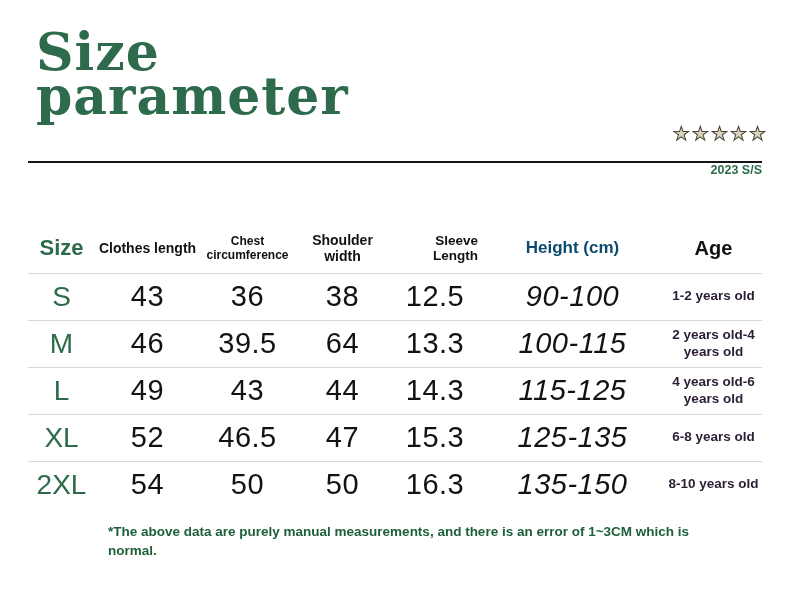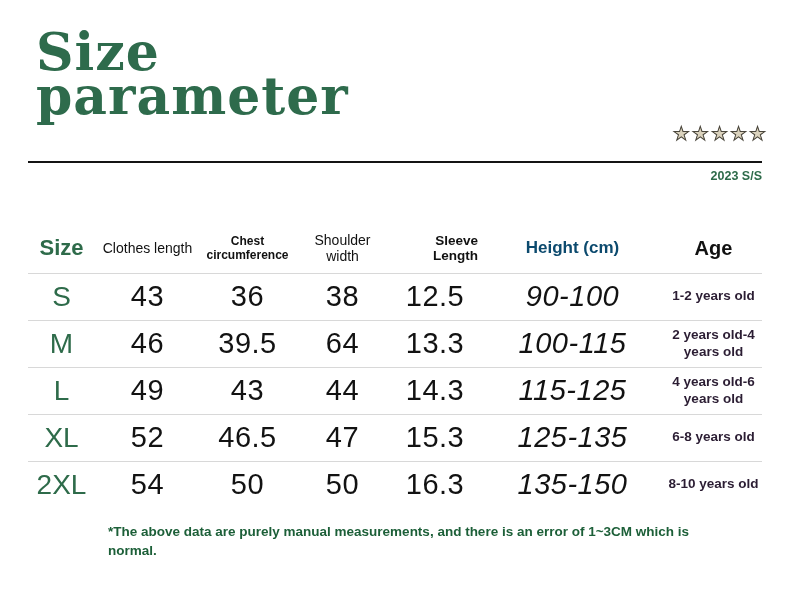--- a/index.html
+++ b/index.html
@@ -32,21 +32,21 @@
   }
 
   
   .divider {
     position: absolute; left: 28px; right: 28px; top: 161px;
     height: 2px; background: #141414;
   }
 
   
   .season {
-    position: absolute; right: 28px; top: 169px;
+    position: absolute; right: 28px; top: 163px;
     color: #2E6B4A; font-weight: bold; font-size: 12.5px;
   }
 
   
   .size-table {
     position: absolute; left: 28px; top: 224px; width: 734px;
     border-collapse: collapse; table-layout: fixed;
   }
   .size-table col.c1 { width: 67px; }
   .size-table col.c2 { width: 105px; }
@@ -60,21 +60,21 @@
     text-align: center; vertical-align: middle; padding: 0 2px;
   }
   .size-table thead tr { height: 49px; }
   .size-table tbody tr { height: 47px; }
   .size-table thead tr,
   .size-table tbody tr:not(:last-child) {
     border-bottom: 1px solid #D8D8D8;
   }
 
   th.h-size   { color: #2E6B4A; font-size: 22px; font-weight: bold; }
-  th.h-std    { color: #111111; font-size: 14px; font-weight: normal; line-height: 1.15; }
+  th.h-std    { color: #111111; font-size: 14px; font-weight: bold; line-height: 1.15; }
   th.h-small  { color: #111111; font-size: 12px; font-weight: bold; line-height: 1.2; }
   th.h-sleeve { color: #111111; font-size: 13.5px; font-weight: bold; line-height: 1.15; text-align: right; }
   th.h-height { color: #0c4a6e; font-size: 17px; font-weight: bold; }
   th.h-age    { color: #111111; font-size: 20px; font-weight: bold; }
 
   td.c-size   { color: #2E6B4A; font-size: 28px; font-weight: 500; }
   td.c-num    { color: #121212; font-size: 29px; font-weight: 400; letter-spacing: 0.5px; }
   td.c-height { color: #121212; font-size: 29px; font-weight: 400; letter-spacing: 0.5px; font-style: italic; }
   td.c-age    { color: #2B1D33; font-size: 13.5px; font-weight: bold; line-height: 1.25; }
 

